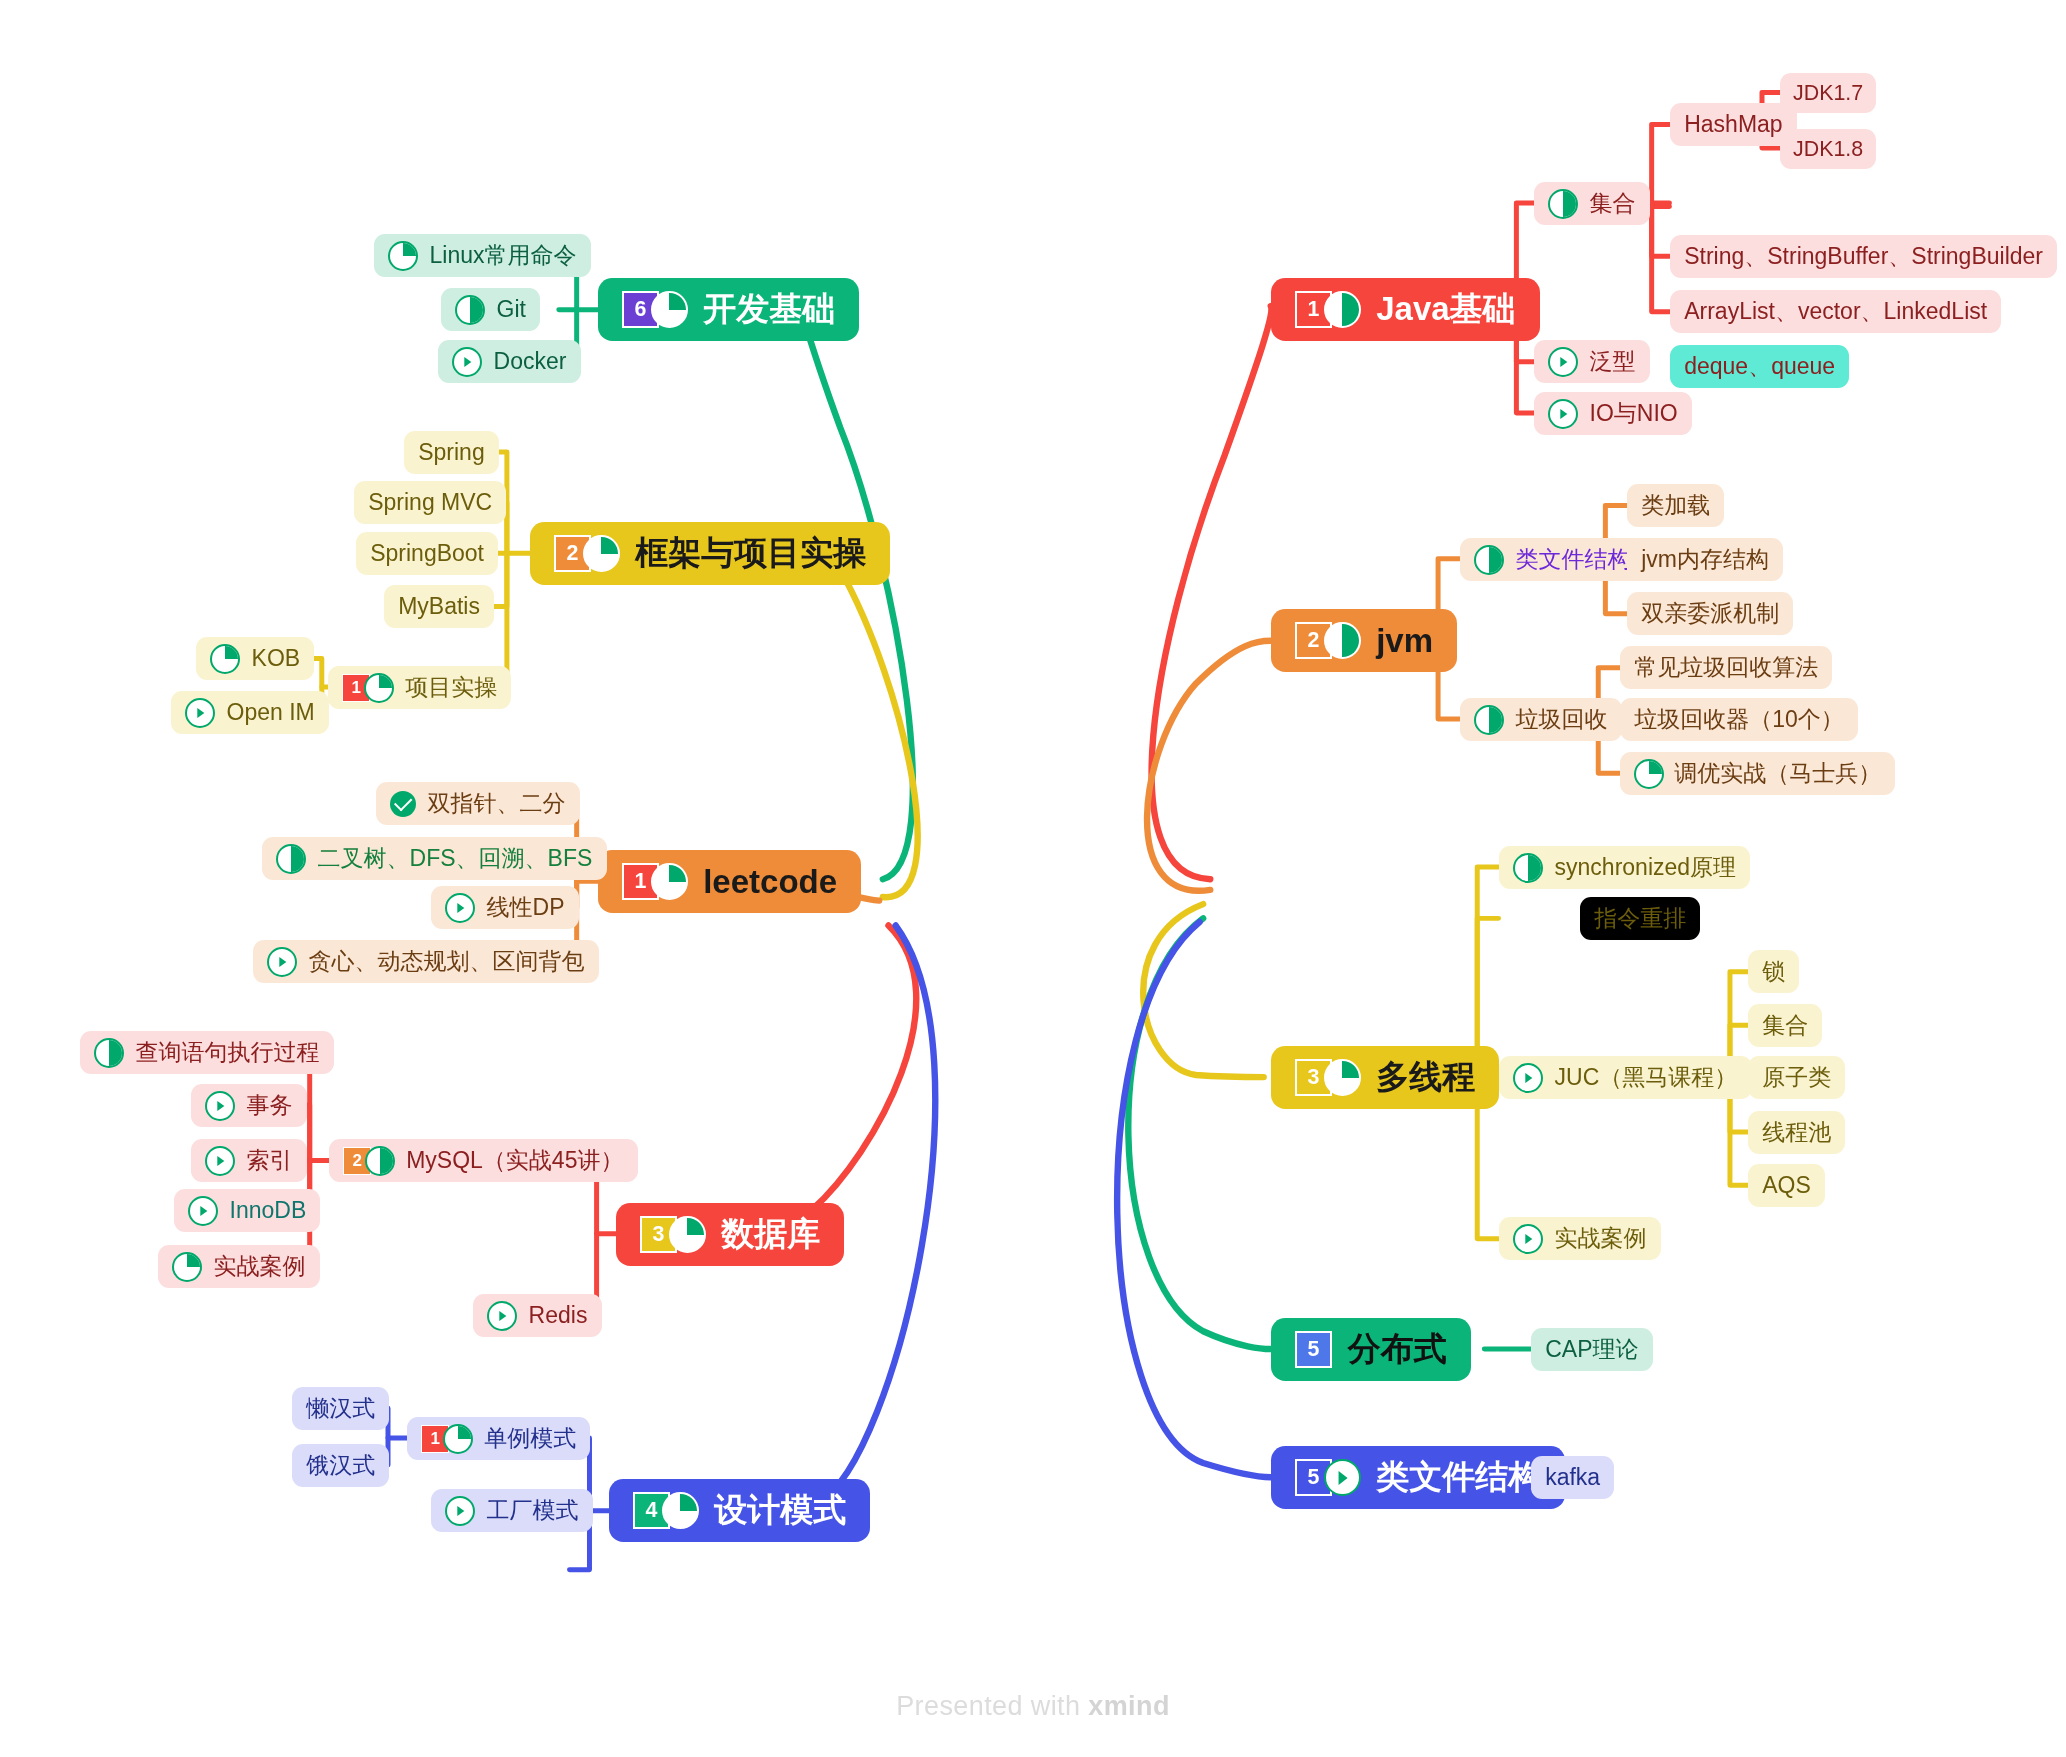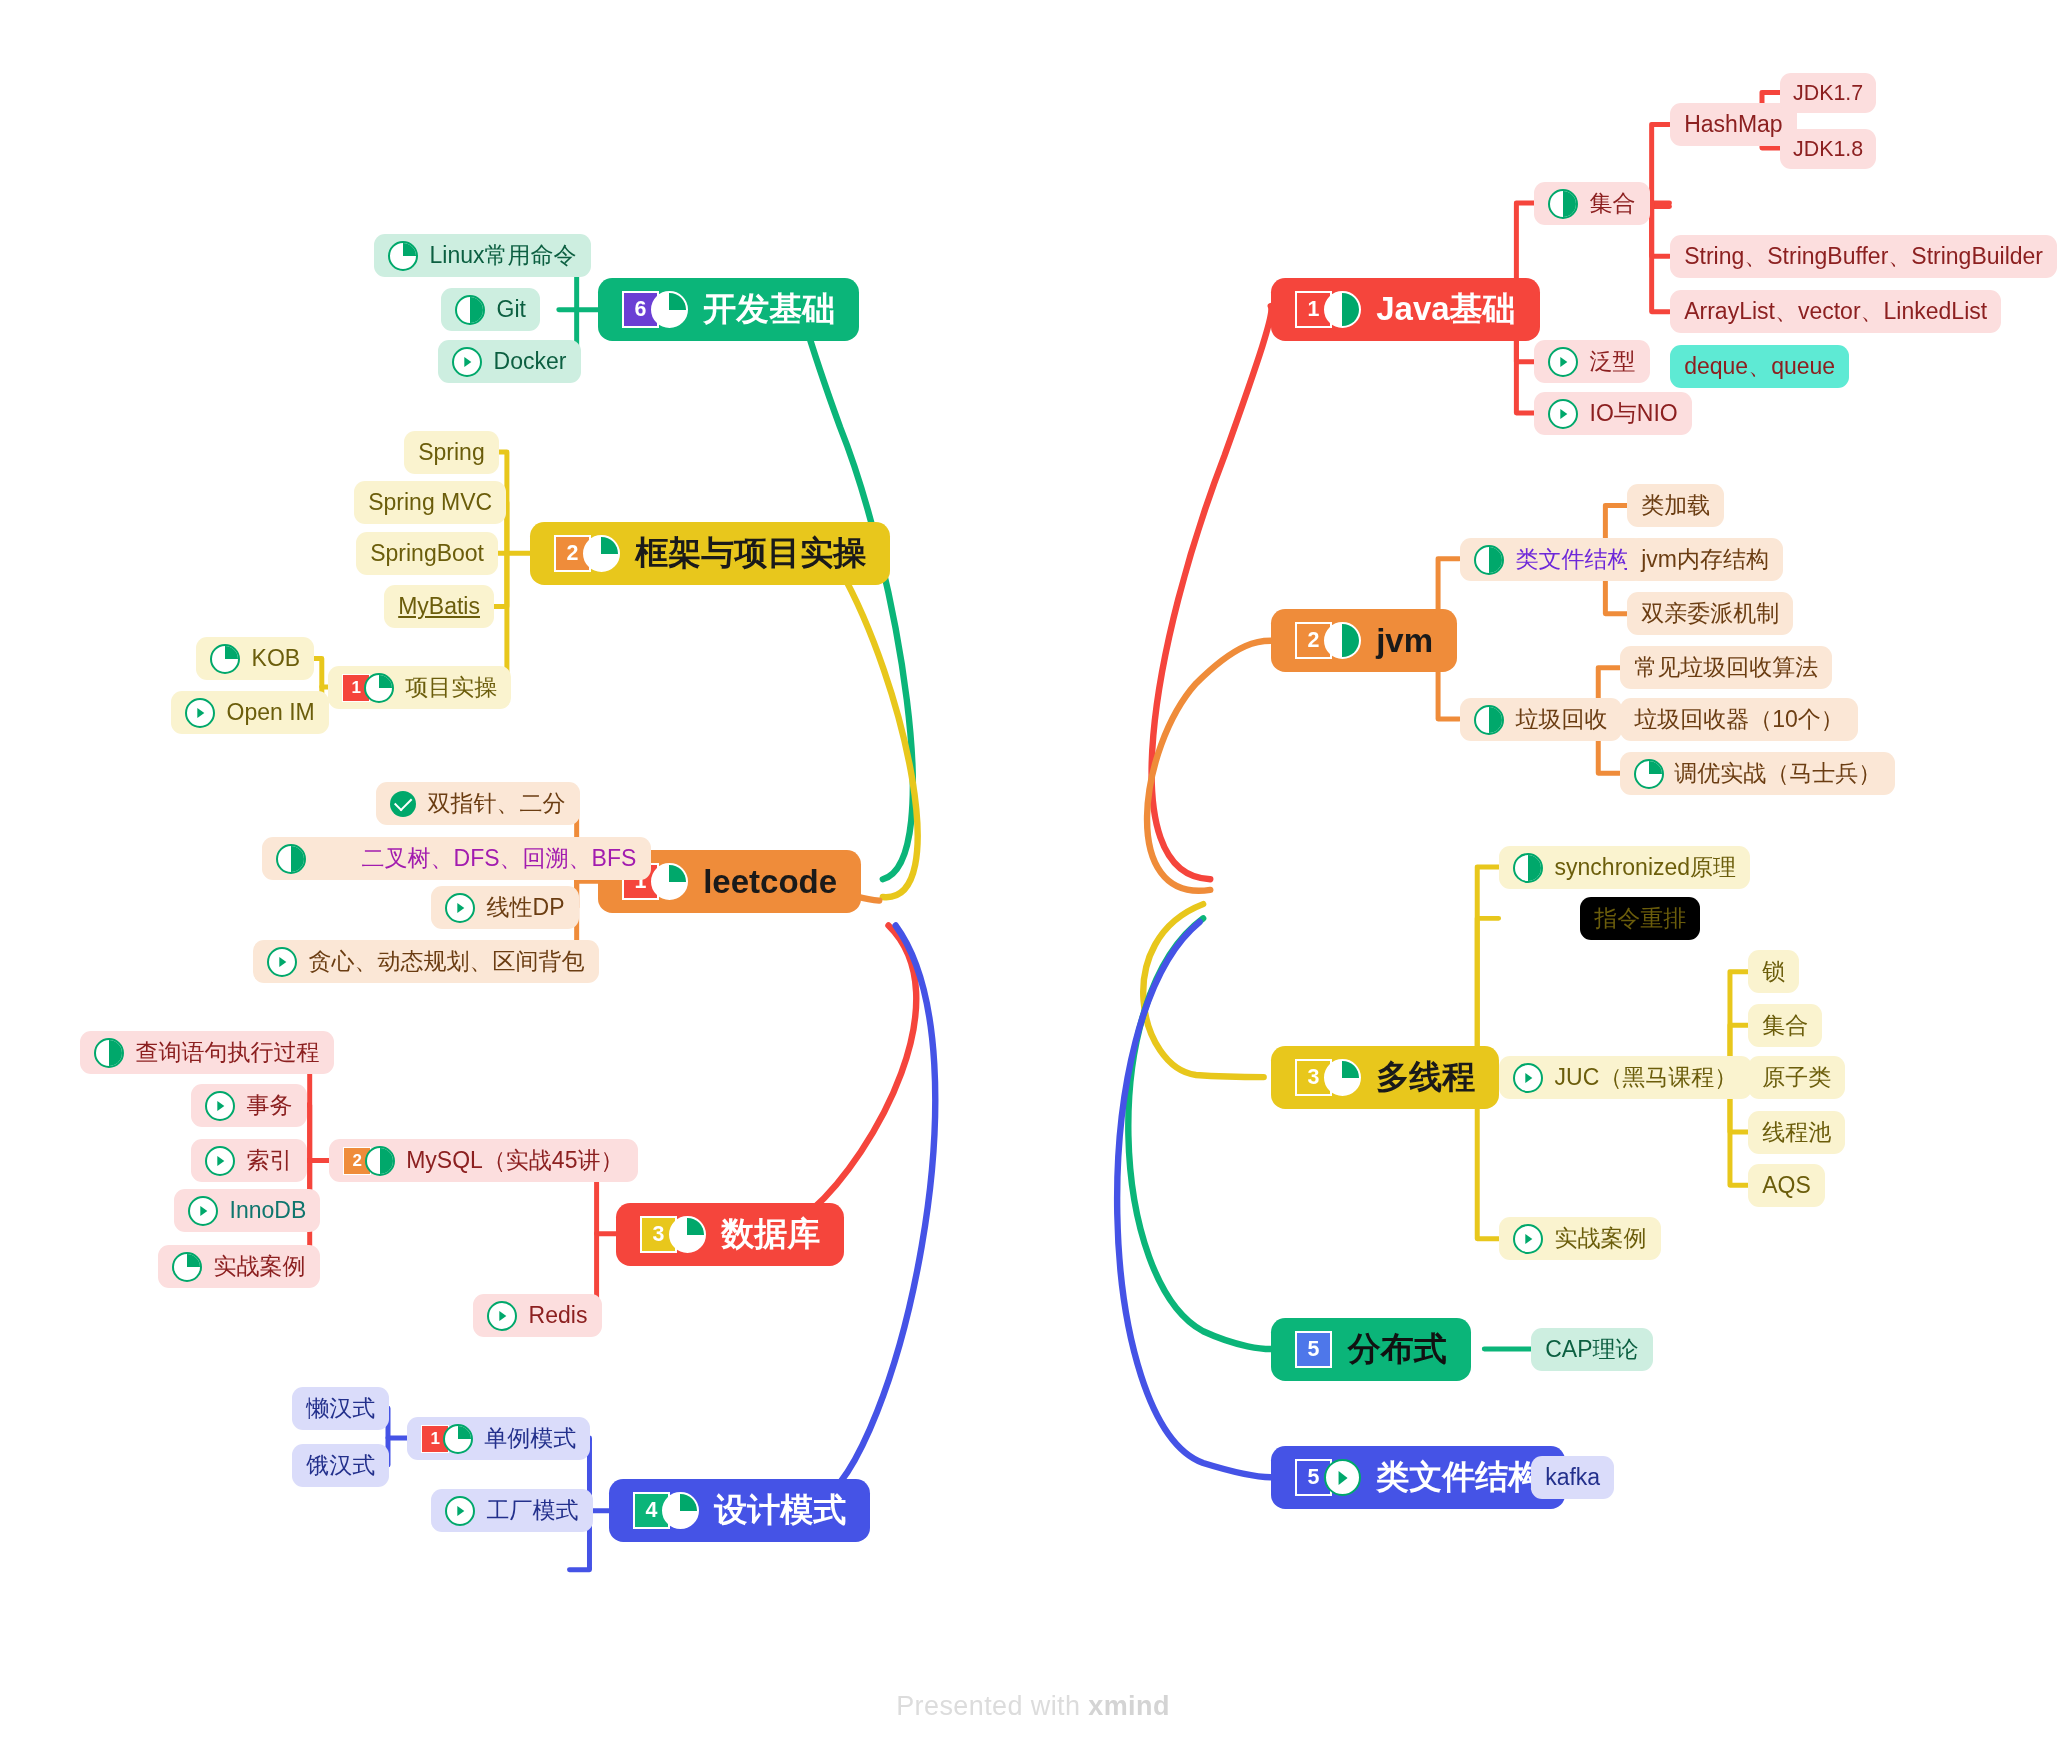--- a/index.html
+++ b/index.html
@@ -332,21 +332,21 @@
   <div class="node chip" style="left:404px;top:431px;background:#faf3cf;">
     <span class="lbl" style="color:#6b5d0b;">Spring</span>
   </div>
   <div class="node chip" style="left:354px;top:481px;background:#faf3cf;">
     <span class="lbl" style="color:#6b5d0b;">Spring MVC</span>
   </div>
   <div class="node chip" style="left:356px;top:532px;background:#faf3cf;">
     <span class="lbl" style="color:#6b5d0b;">SpringBoot</span>
   </div>
   <div class="node chip" style="left:384px;top:585px;background:#faf3cf;">
-    <span class="lbl" style="color:#6b5d0b;text-decoration:underline;">MyBatis</span>
+    <span class="lbl" style="color:#6b5d0b;">MyBatis</span>
   </div>
   <div class="node chip" style="left:328px;top:666px;background:#faf3cf;">
     <span class="ico-wrap">
       <span class="num-badge" style="width:26px;height:26px;background:#f5453c;font-size:17px;border-width:1.4px;">
           <span>1</span>
         </span>
       <span class="pie overlap" style="width:26px;height:26px;margin-left:-6.4px;">
           <i style="width:50%;height:50%;left:50%;top:0;"></i>
         </span>
     </span>
@@ -375,21 +375,21 @@
     <span class="lbl" style="margin-left:15.7px;color:#1a1a1a;">leetcode</span>
   </div>
   <div class="node chip" style="left:376px;top:782px;background:#fbe7d6;">
     <span class="check" style="width:26px;height:26px;margin-right:11.4px;"></span>
     <span class="lbl" style="color:#6b3d12;">双指针、二分</span>
   </div>
   <div class="node chip" style="left:262px;top:837px;background:#fbe7d6;">
     <span class="pie" style="width:26px;height:26px;margin-right:11.4px;">
         <i style="width:50%;height:100%;left:50%;top:0;"></i>
       </span>
-    <span class="lbl" style="color:#a21caf;margin-left:44px;">二叉树、DFS、回溯、BFS</span>
+    <span class="lbl" style="color:#15803d;">二叉树、DFS、回溯、BFS</span>
   </div>
   <div class="node chip" style="left:431px;top:886px;background:#fbe7d6;">
     <span class="play" style="width: 26px; height: 26px; margin-right: 11.4px; --t: 7.7px;"></span>
     <span class="lbl" style="color:#6b3d12;">线性DP</span>
   </div>
   <div class="node chip" style="left:253px;top:940px;background:#fbe7d6;">
     <span class="play" style="width: 26px; height: 26px; margin-right: 11.4px; --t: 7.7px;"></span>
     <span class="lbl" style="color:#6b3d12;">贪心、动态规划、区间背包</span>
   </div>
 

